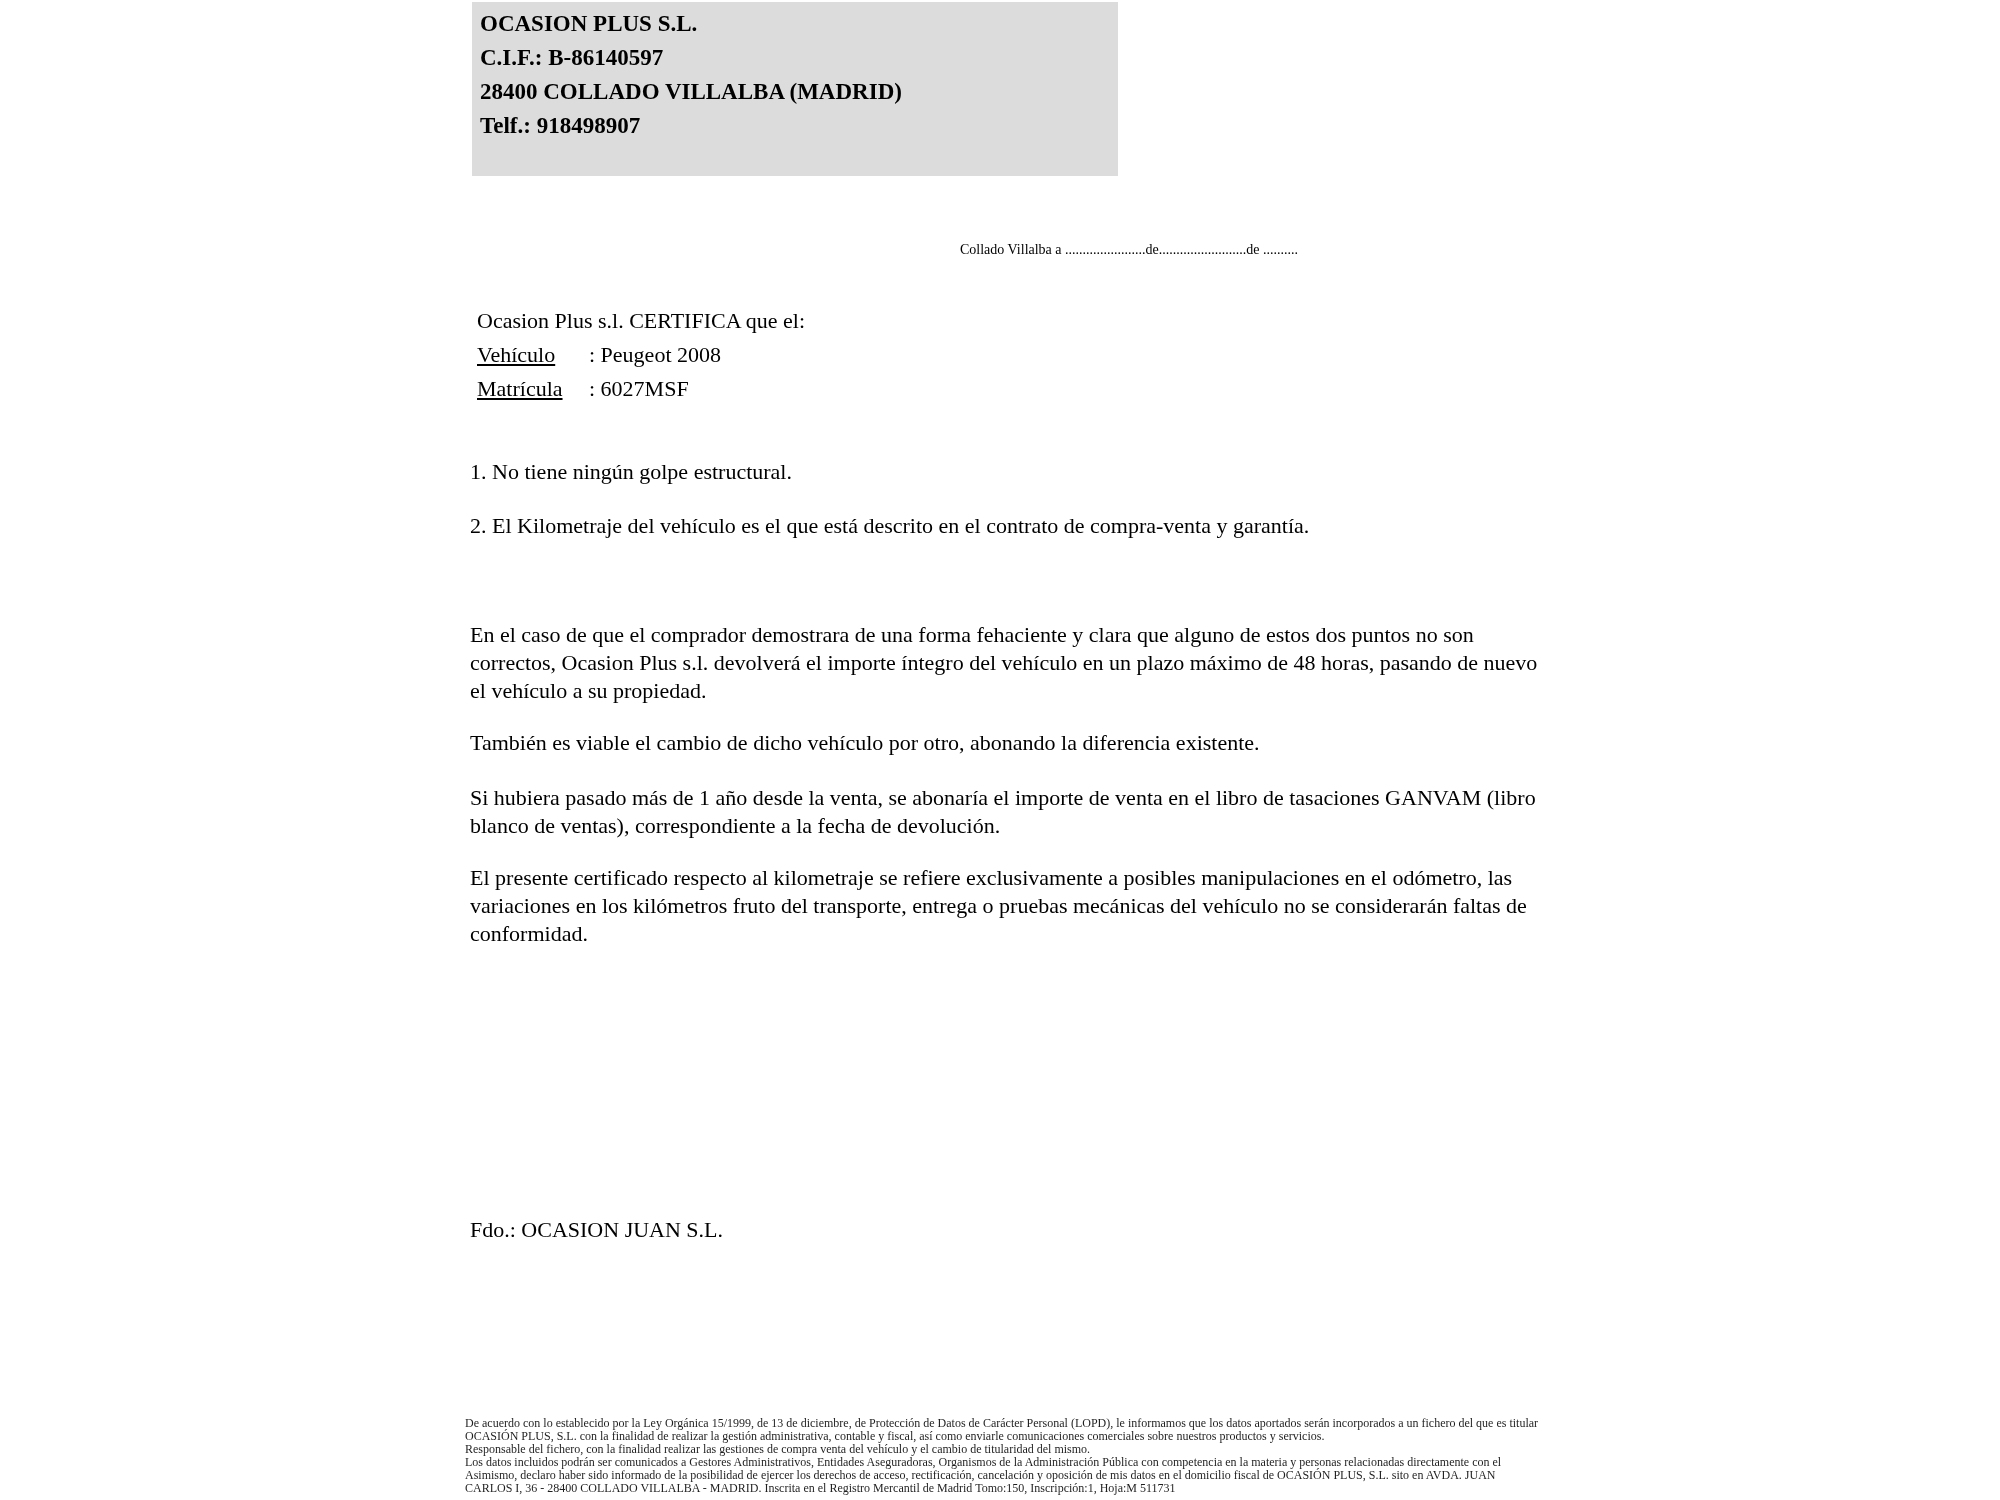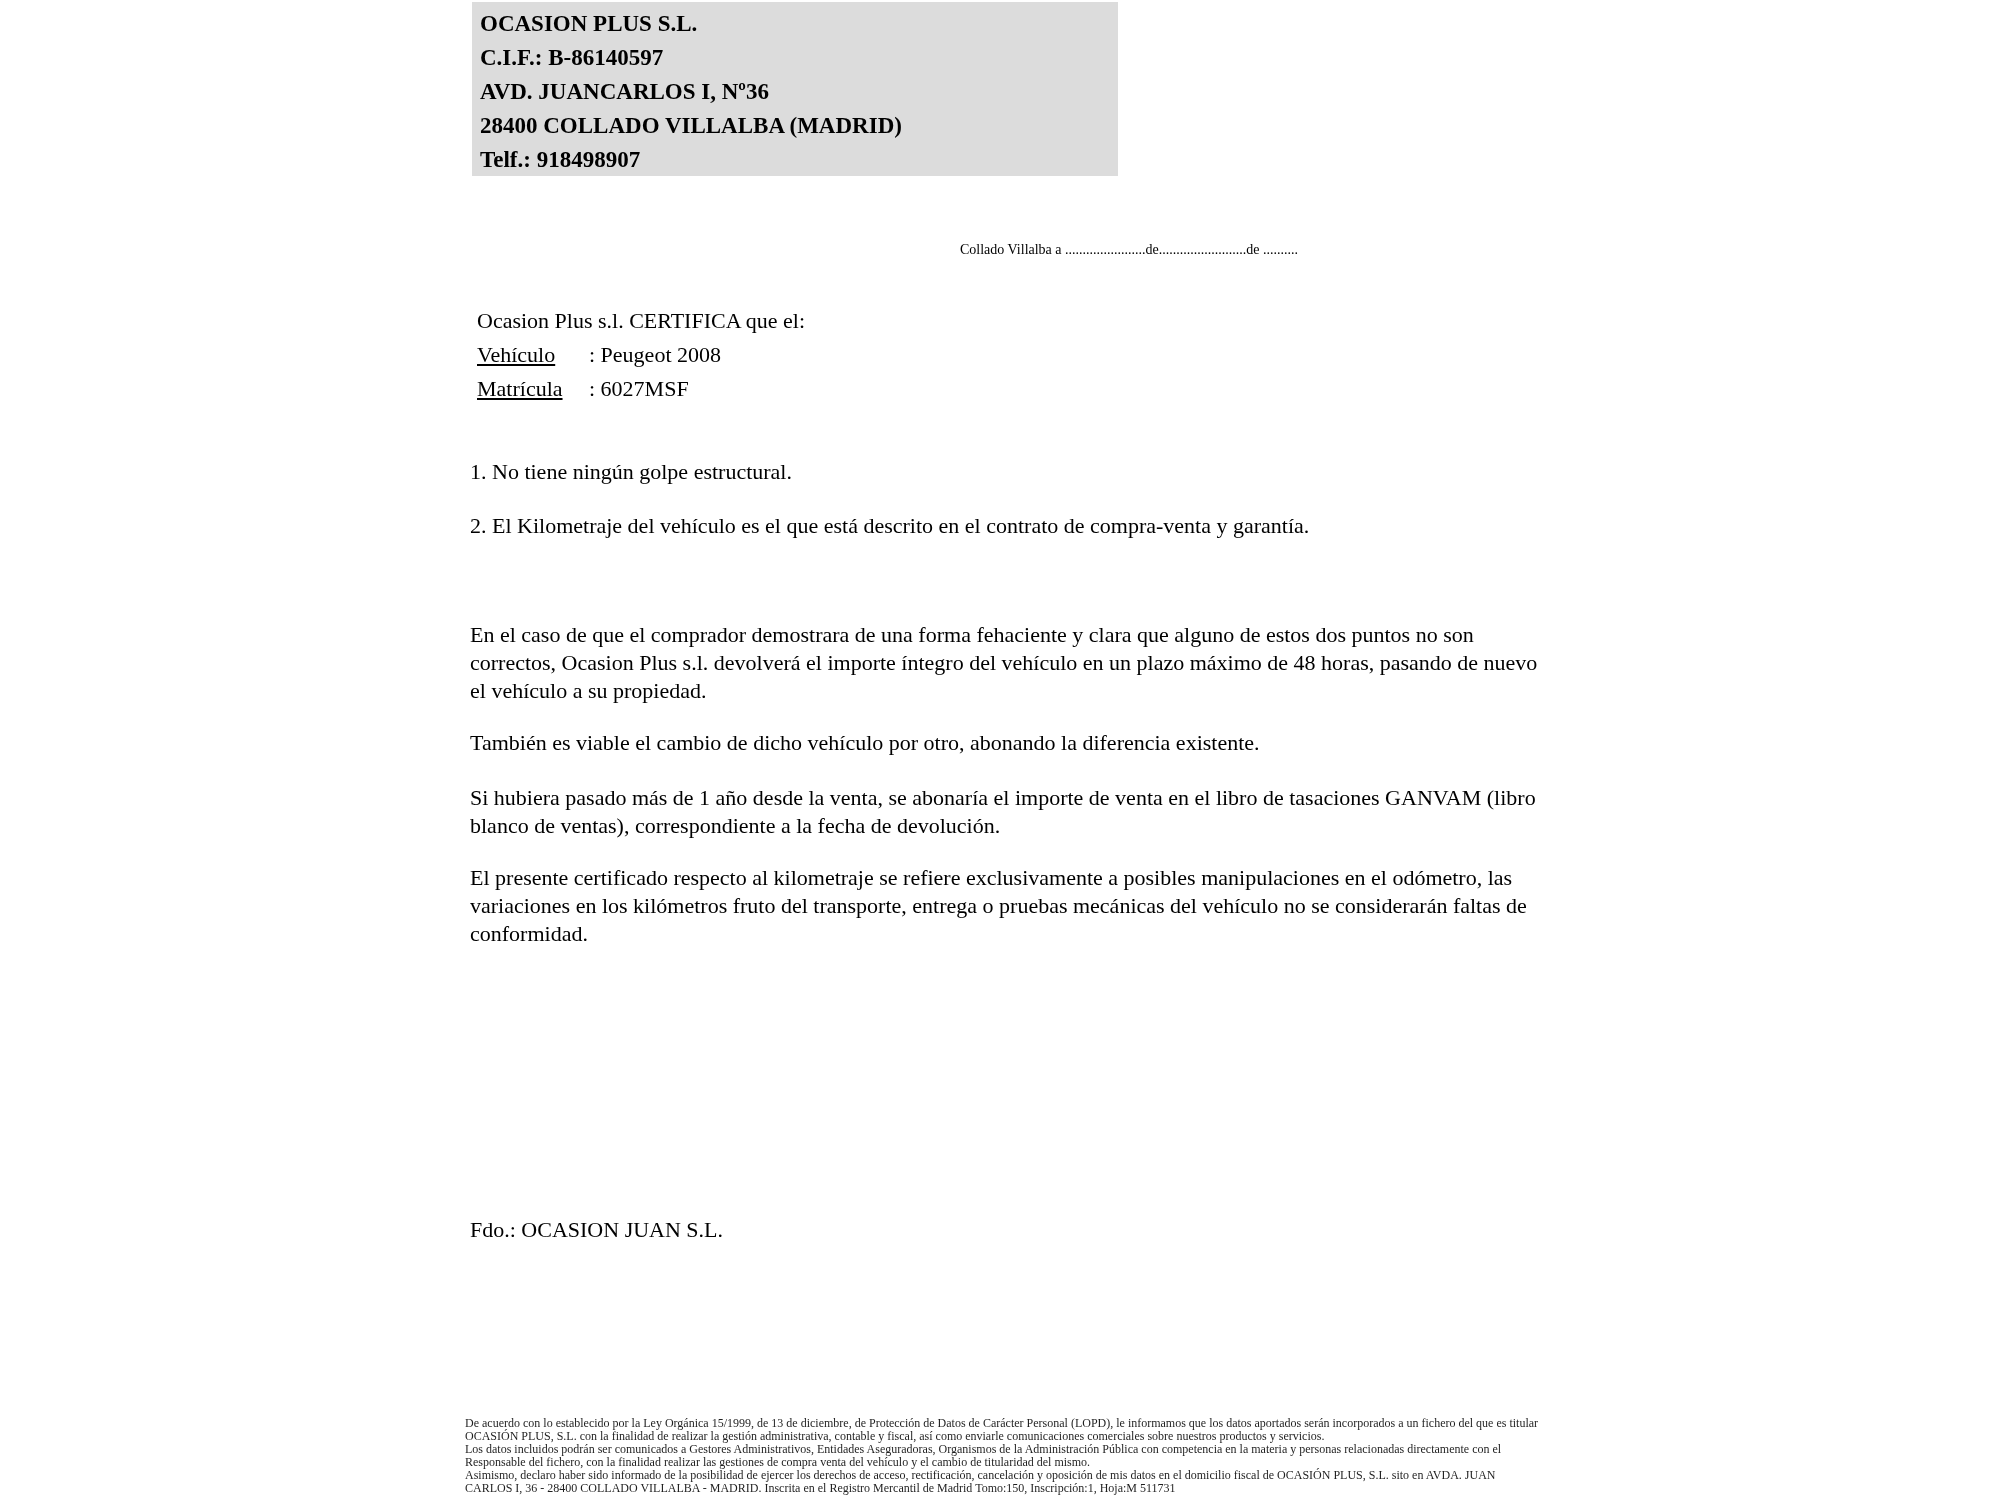--- a/index.html
+++ b/index.html
@@ -92,21 +92,20 @@
   }
 </style>
 </head>
 <body>
 
 <div class="page">
 
   <div class="company-header">
     <div class="hline">OCASION PLUS S.L.</div>
     <div class="hline">C.I.F.: B-86140597</div>
-    <div class="hline">AVD. JUANCARLOS I, Nº36</div>
     <div class="hline">28400 COLLADO VILLALBA (MADRID)</div>
     <div class="hline">Telf.: 918498907</div>
   </div>
 
   <div class="date-line">Collado Villalba a .......................de.........................de ..........</div>
 
   <div class="certify-block">
     <div>Ocasion Plus s.l. CERTIFICA que el:</div>
     <div class="field-row">
       <span class="field-label">Vehículo</span><span class="field-value">: Peugeot 2008</span>
@@ -122,19 +121,19 @@
   <div class="para para-refund">En el caso de que el comprador demostrara de una forma fehaciente y clara que alguno de estos dos puntos no son correctos, Ocasion Plus s.l. devolverá el importe íntegro del vehículo en un plazo máximo de 48 horas, pasando de nuevo el vehículo a su propiedad.</div>
   <div class="para para-exchange">También es viable el cambio de dicho vehículo por otro, abonando la diferencia existente.</div>
   <div class="para para-ganvam">Si hubiera pasado más de 1 año desde la venta, se abonaría el importe de venta en el libro de tasaciones GANVAM (libro blanco de ventas), correspondiente a la fecha de devolución.</div>
   <div class="para para-odometer">El presente certificado respecto al kilometraje se refiere exclusivamente a posibles manipulaciones en el odómetro, las variaciones en los kilómetros fruto del transporte, entrega o pruebas mecánicas del vehículo no se considerarán faltas de conformidad.</div>
 
   <div class="signature">Fdo.: OCASION JUAN S.L.</div>
 
   <div class="legal-footer">
     <div class="fline">De acuerdo con lo establecido por la Ley Orgánica 15/1999, de 13 de diciembre, de Protección de Datos de Carácter Personal (LOPD), le informamos que los datos aportados serán incorporados a un fichero del que es titular</div>
     <div class="fline">OCASIÓN PLUS, S.L. con la finalidad de realizar la gestión administrativa, contable y fiscal, así como enviarle comunicaciones comerciales sobre nuestros productos y servicios.</div>
+    <div class="fline">Responsable del fichero, con la finalidad realizar las gestiones de compra venta del vehículo y el cambio de titularidad del mismo.</div>
     <div class="fline">Los datos incluidos podrán ser comunicados a Gestores Administrativos, Entidades Aseguradoras, Organismos de la Administración Pública con competencia en la materia y personas relacionadas directamente con el</div>
-    <div class="fline">Responsable del fichero, con la finalidad realizar las gestiones de compra venta del vehículo y el cambio de titularidad del mismo.</div>
     <div class="fline">Asimismo, declaro haber sido informado de la posibilidad de ejercer los derechos de acceso, rectificación, cancelación y oposición de mis datos en el domicilio fiscal de OCASIÓN PLUS, S.L. sito en AVDA. JUAN</div>
     <div class="fline">CARLOS I, 36 - 28400 COLLADO VILLALBA - MADRID. Inscrita en el Registro Mercantil de Madrid Tomo:150, Inscripción:1, Hoja:M 511731</div>
   </div>
 
 </div>
 
 </body></html>

